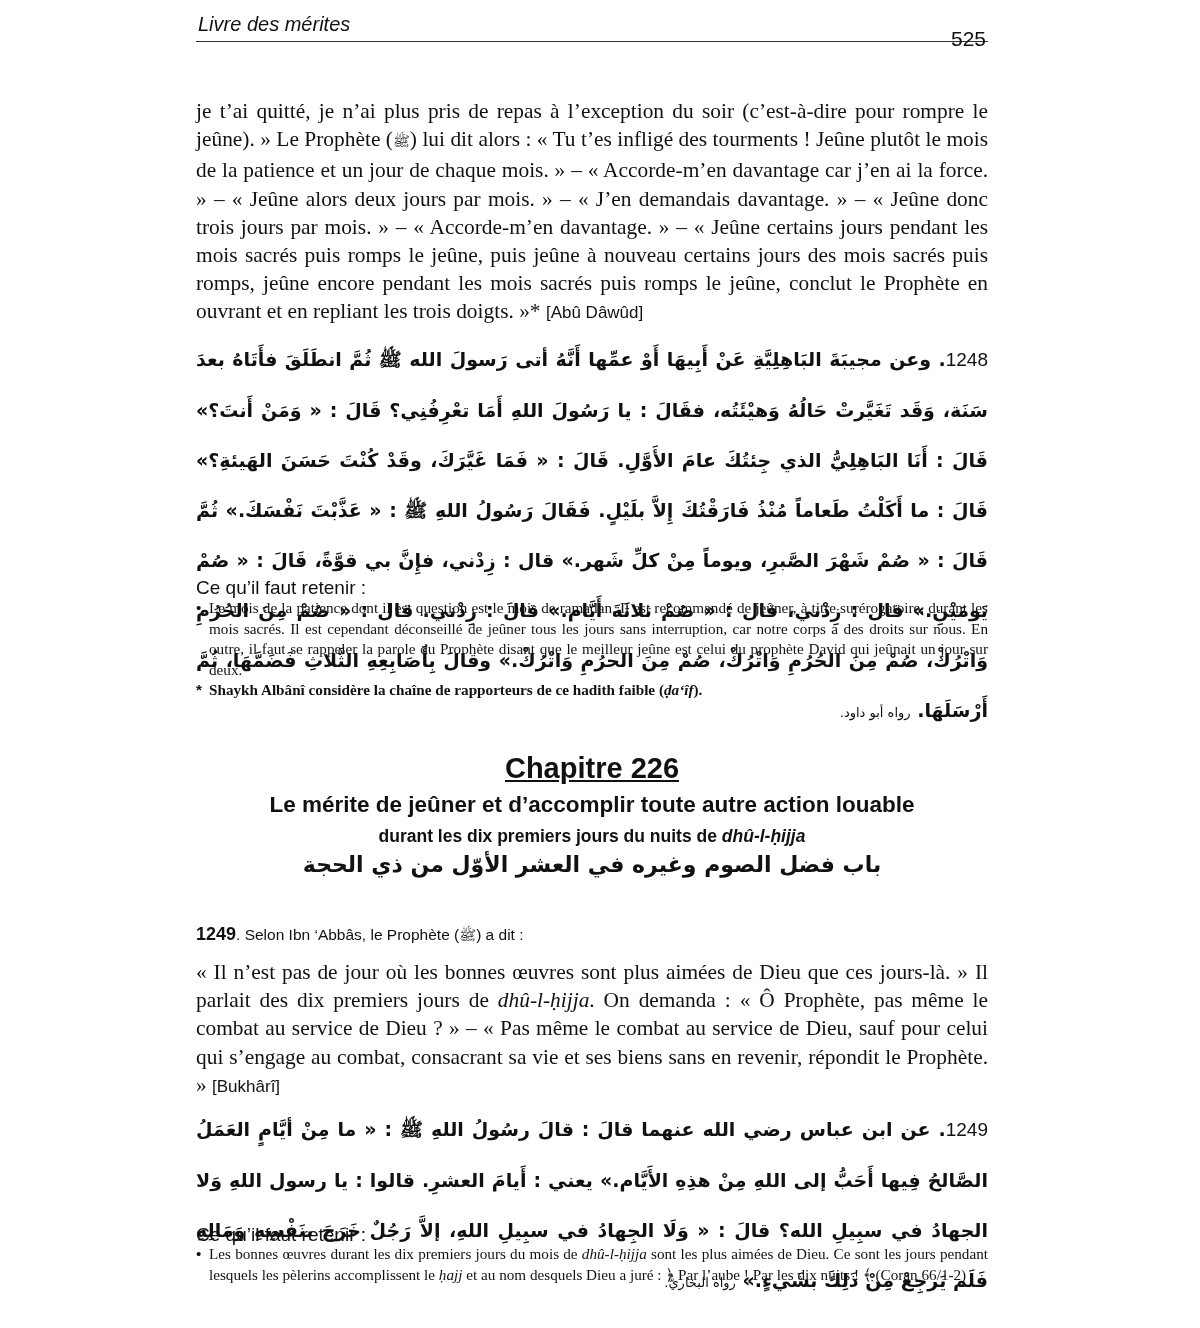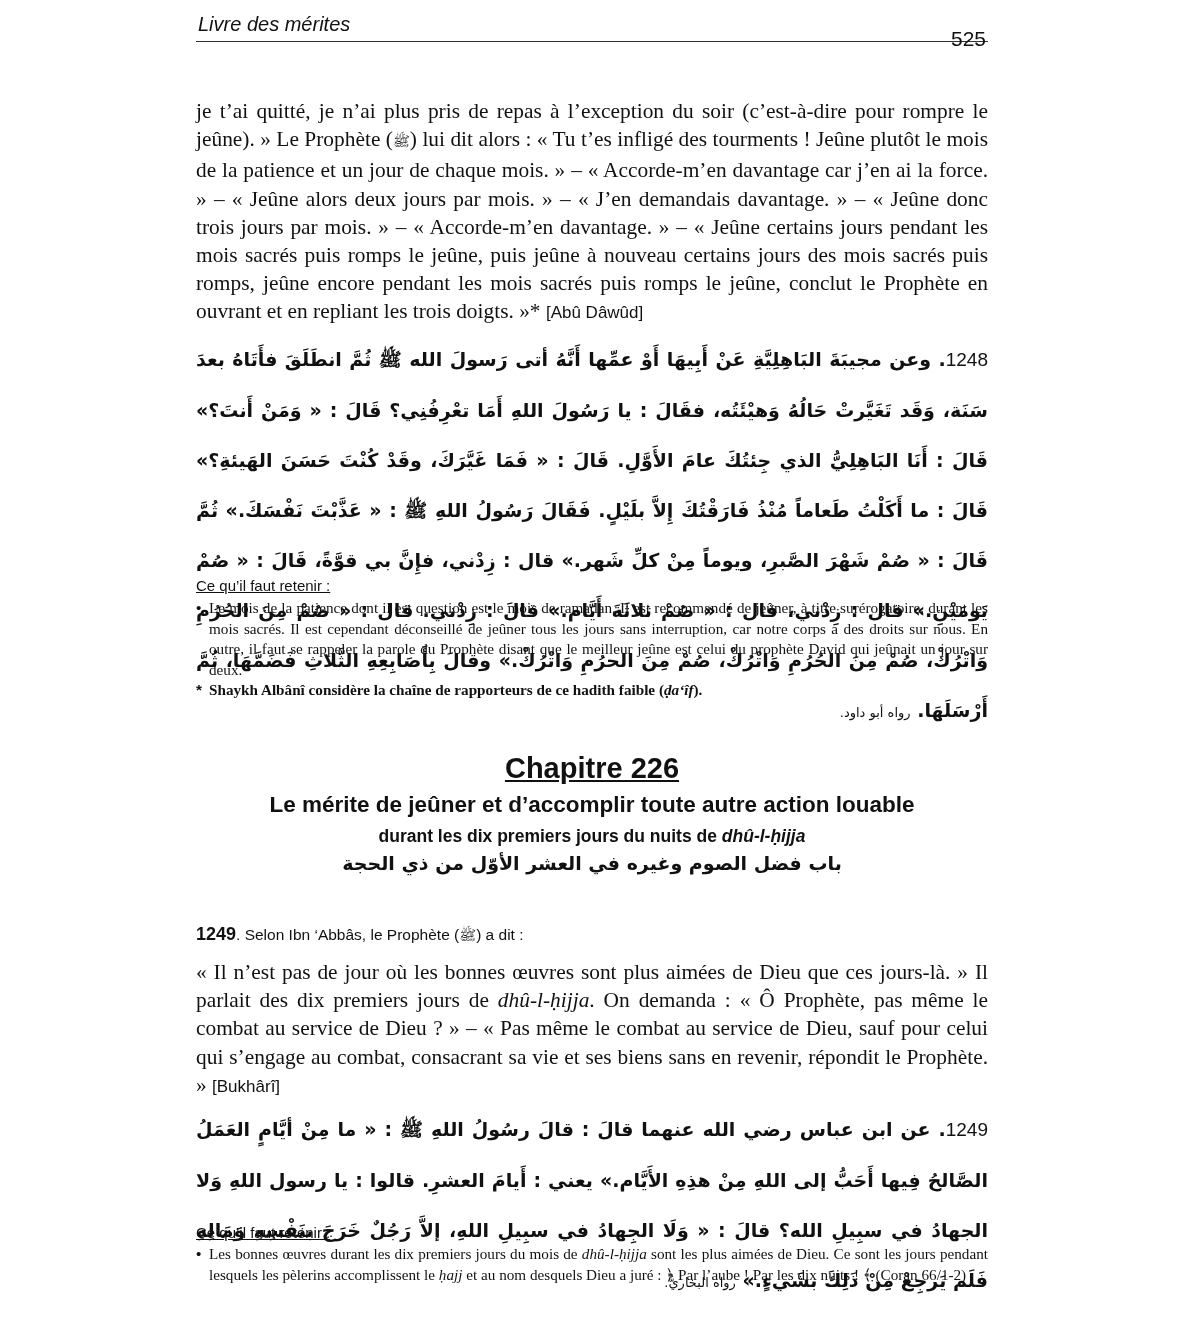--- a/index.html
+++ b/index.html
@@ -24,36 +24,36 @@
     .ar-para {
       position: absolute; left: 0; width: 792px; direction: rtl;
       font-family: "DejaVu Sans", sans-serif; font-weight: bold;
       font-size: 19px; line-height: 50px; text-align: justify;
     }
     .ar-para .num { font-family: "Liberation Sans", sans-serif; font-weight: normal; }
     .ar-src { font-size: 13px; font-weight: normal; }
 
     .retain-label {
       position: absolute; left: 0; font-family: "Liberation Sans", "DejaVu Sans", sans-serif;
-      font-size: 15px; font-weight: normal; text-decoration: underline;
+      font-size: 19px; font-weight: normal;
     }
     .notes {
       position: absolute; left: 0; width: 792px; margin: 0; padding: 0; list-style: none;
       font-family: "Liberation Serif", "DejaVu Serif", serif; font-size: 15.2px; line-height: 20.5px;
     }
     .notes li { position: relative; padding-left: 13px; text-align: justify; }
     .notes li .bullet { position: absolute; left: 0; top: 0; font-family: "Liberation Sans", sans-serif; }
     .notes li.bold { font-weight: bold; }
 
     .chapter { position: absolute; left: 0; width: 792px; text-align: center;
       font-family: "Liberation Sans", "DejaVu Sans", sans-serif; font-weight: bold; }
     .chapter-num { position: absolute; left: 0; width: 792px; text-align: center; top: 752px; font-size: 29px; text-decoration: underline; }
     .chapter-title { position: absolute; left: 0; width: 792px; text-align: center; top: 792px; font-size: 22.5px; }
     .chapter-subtitle { position: absolute; left: 0; width: 792px; text-align: center; top: 826px; font-size: 17.5px; }
-    .chapter-ar { position: absolute; left: 0; width: 792px; text-align: center; top: 852px; font-size: 19px; direction: rtl; font-family: "DejaVu Sans", sans-serif; }
+    .chapter-ar { position: absolute; left: 0; width: 792px; text-align: center; top: 852px; font-size: 22px; direction: rtl; font-family: "DejaVu Sans", sans-serif; }
 
     .hadith-intro { position: absolute; left: 0; top: 924px; font-family: "Liberation Sans", "DejaVu Sans", sans-serif; font-size: 15.5px; }
     .hadith-intro .hnum { font-weight: bold; font-size: 18px; }
   </style>
 </head>
 <body>
 
 <div class="page">
 
   <div class="running-head">

